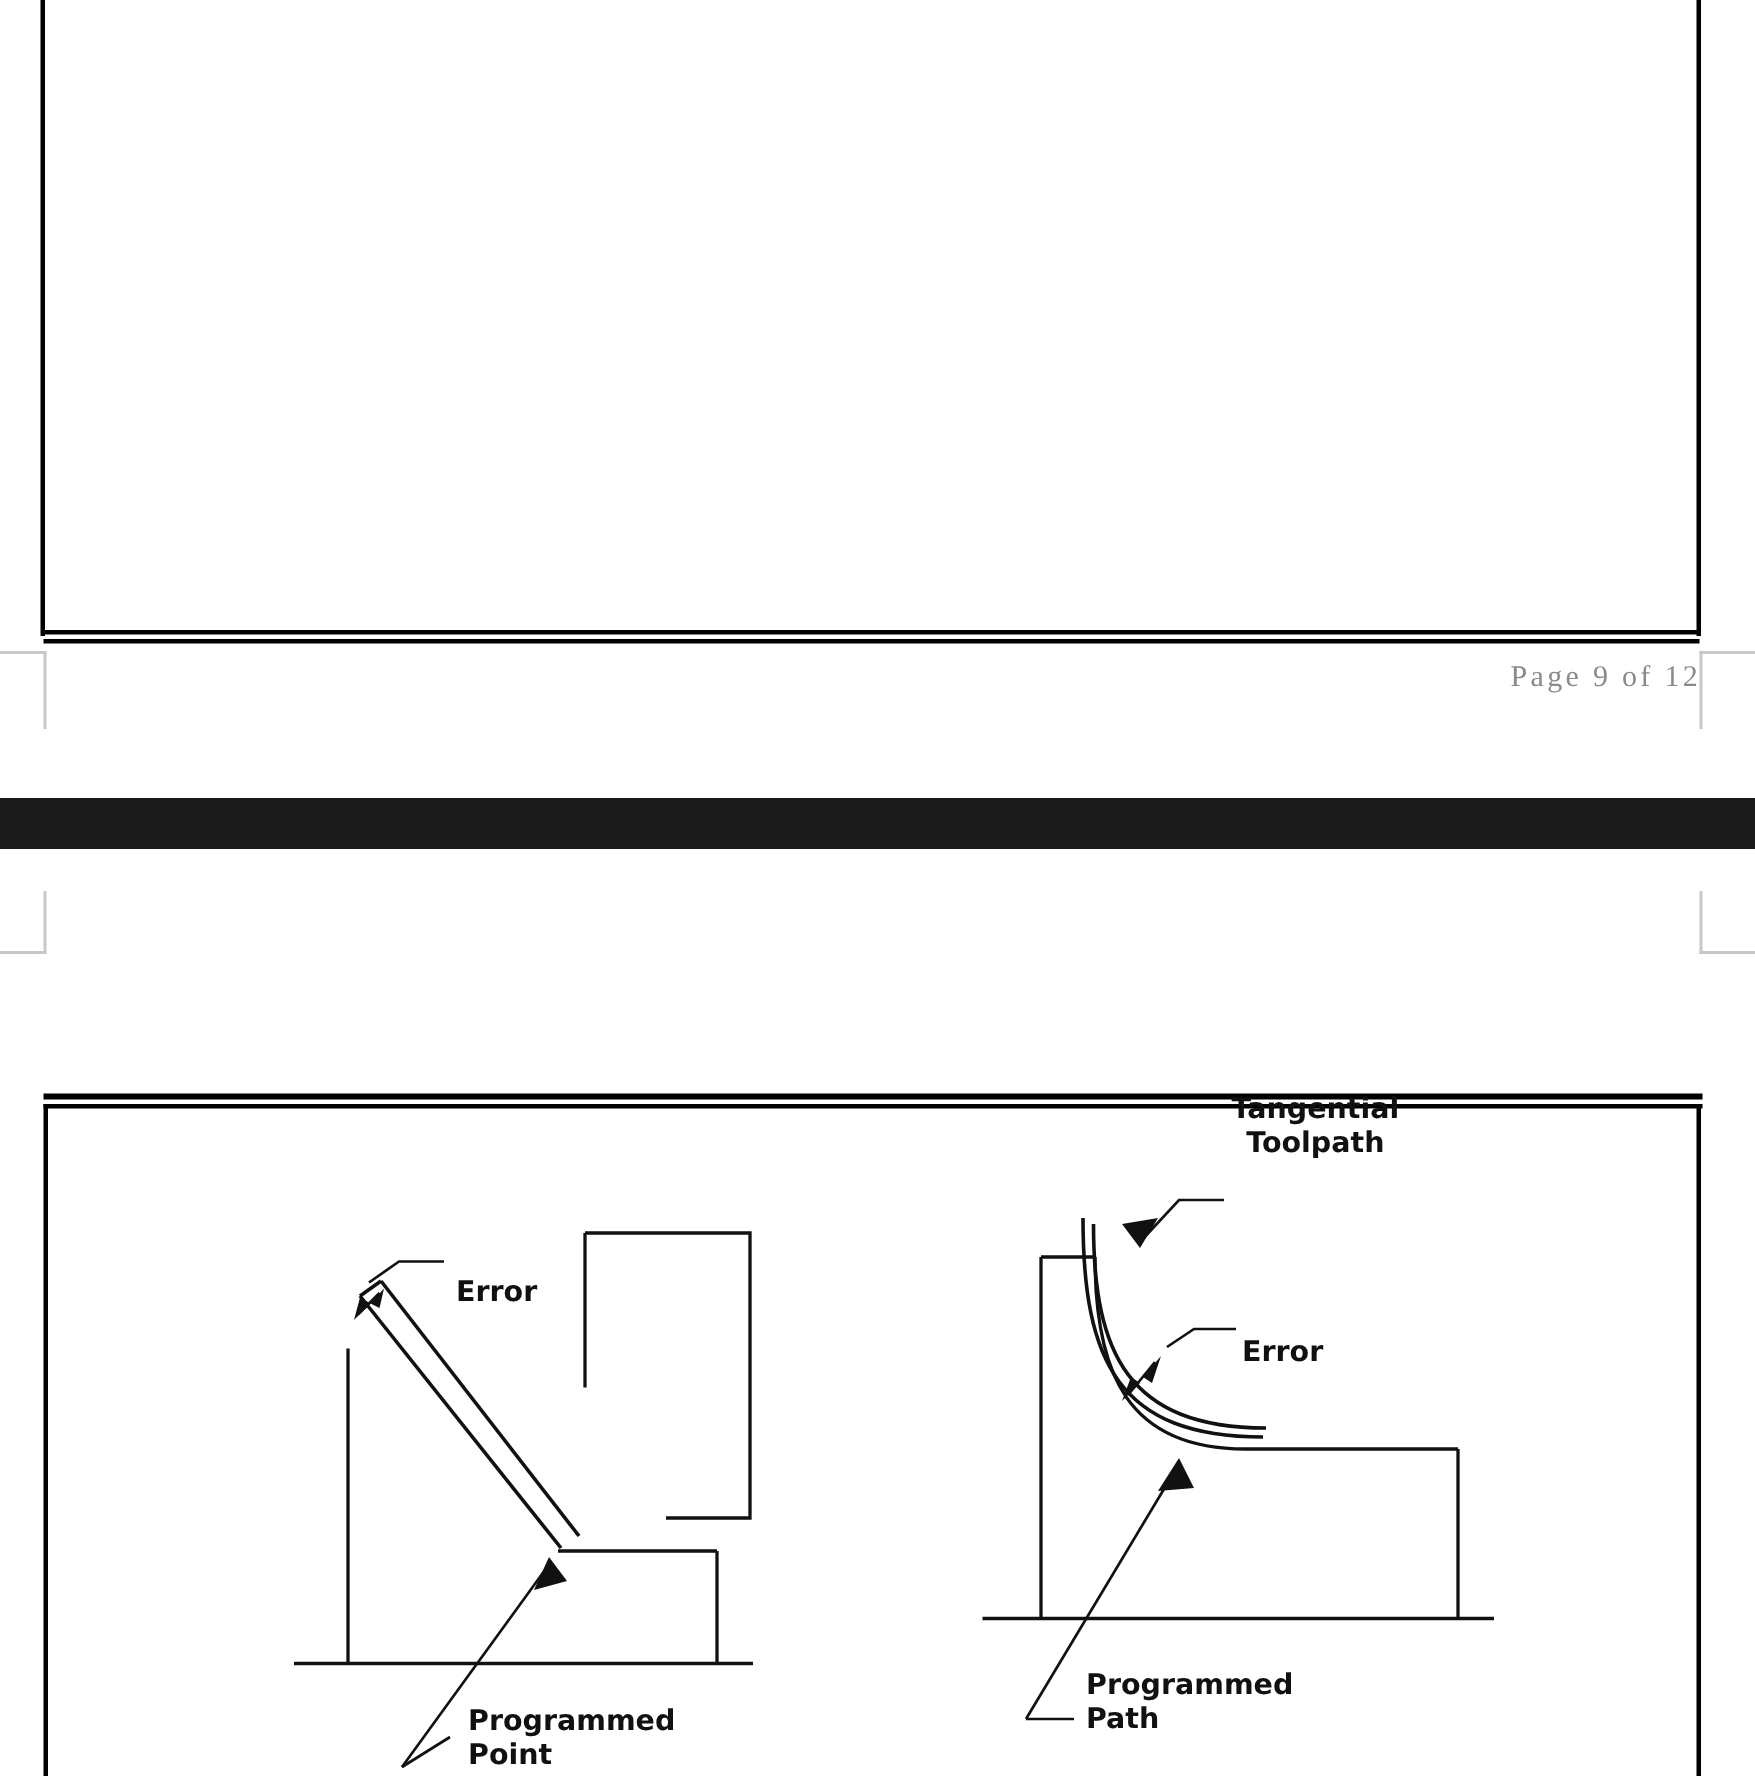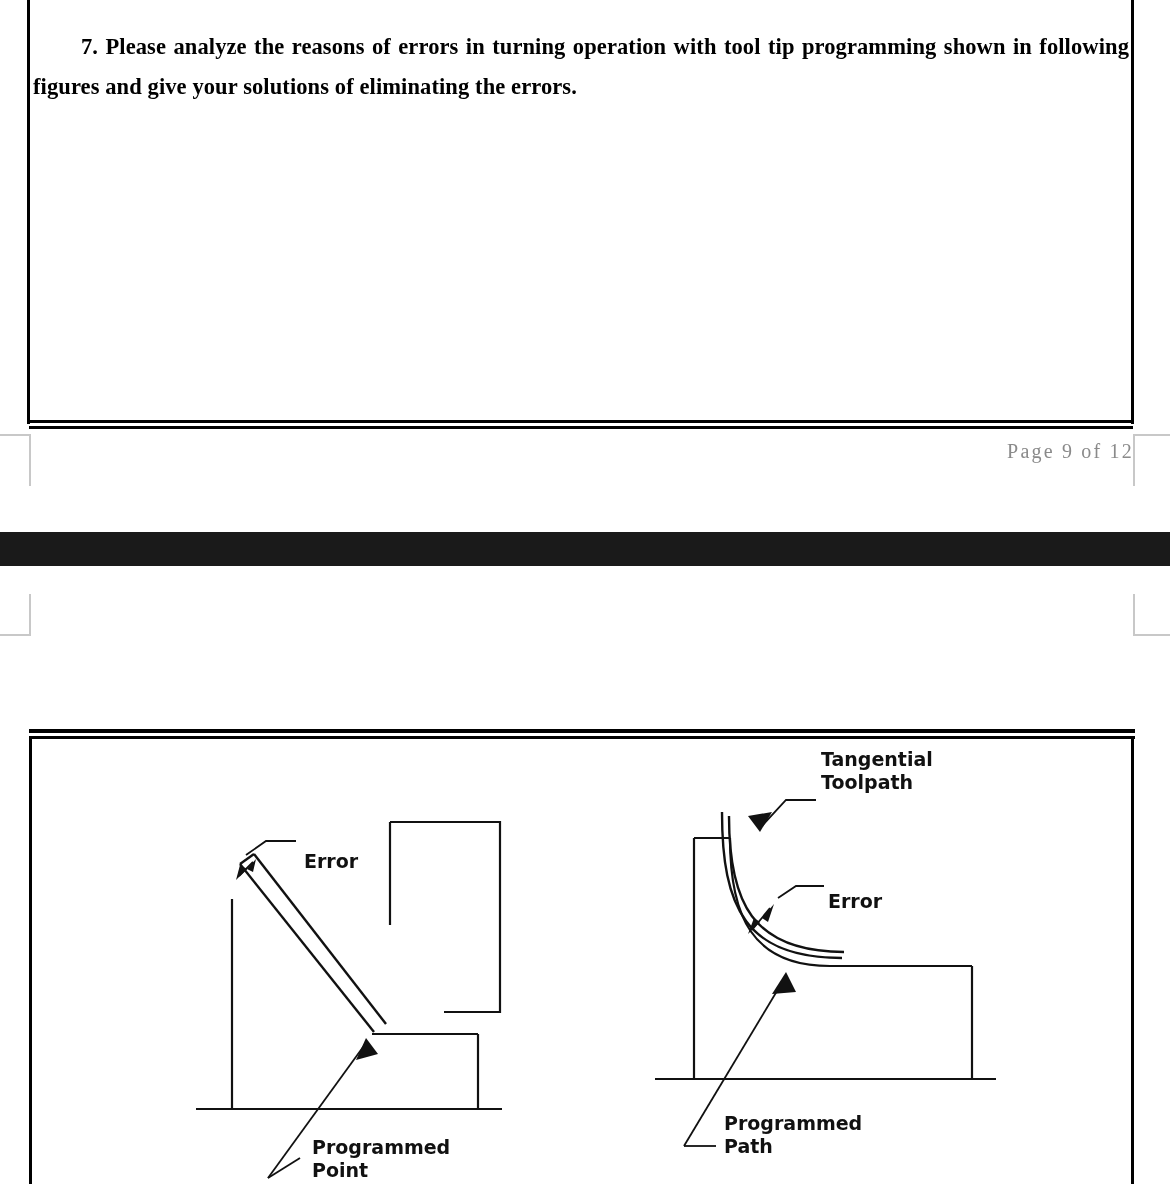--- a/index.html
+++ b/index.html
@@ -174,40 +174,36 @@
     position: absolute;
     font-family: "DejaVu Sans", sans-serif;
     font-weight: bold;
     font-size: 19px;
     line-height: 23px;
     color: #111111;
     white-space: pre-line;
   }
   #label-error-left      { left: 304px; top: 850px; }
   #label-programmed-pt   { left: 312px; top: 1136px; }
-  #label-tangential      { left: 821px; top: 748px; }
+  #label-tangential      { left: 821px; top: 728px; text-align: center; }
   #label-error-right     { left: 828px; top: 890px; }
   #label-programmed-path { left: 724px; top: 1112px; }
 
   
   .fig-label { z-index: 5; }
 </style>
 </head>
 <body>
 
 <div id="page-one">
   <div class="page1-left-rule"></div>
   <div class="page1-right-rule"></div>
   <div class="page1-bottom-rule-a"></div>
   <div class="page1-bottom-rule-b"></div>
 
-  <div class="question-block">
-    <span class="q-indent"></span><span>7.</span>
-    <span>Please analyze the reasons of errors in turning operation with tool tip programming shown in following figures and give your solutions of eliminating the errors.</span>
-  </div>
 </div>
 
 <div id="page-footer">
   <div class="page-number">Page  9  of  12</div>
 </div>
 
 <div class="crop-mark cm-tl-v"></div>
 <div class="crop-mark cm-tl-h"></div>
 <div class="crop-mark cm-tr-v"></div>
 <div class="crop-mark cm-tr-h"></div>

